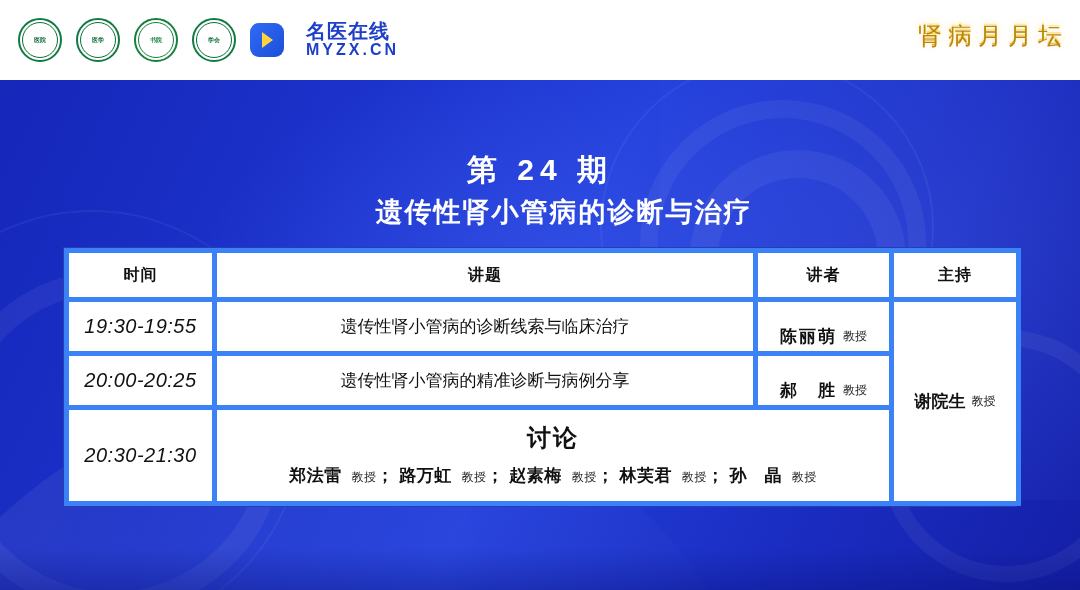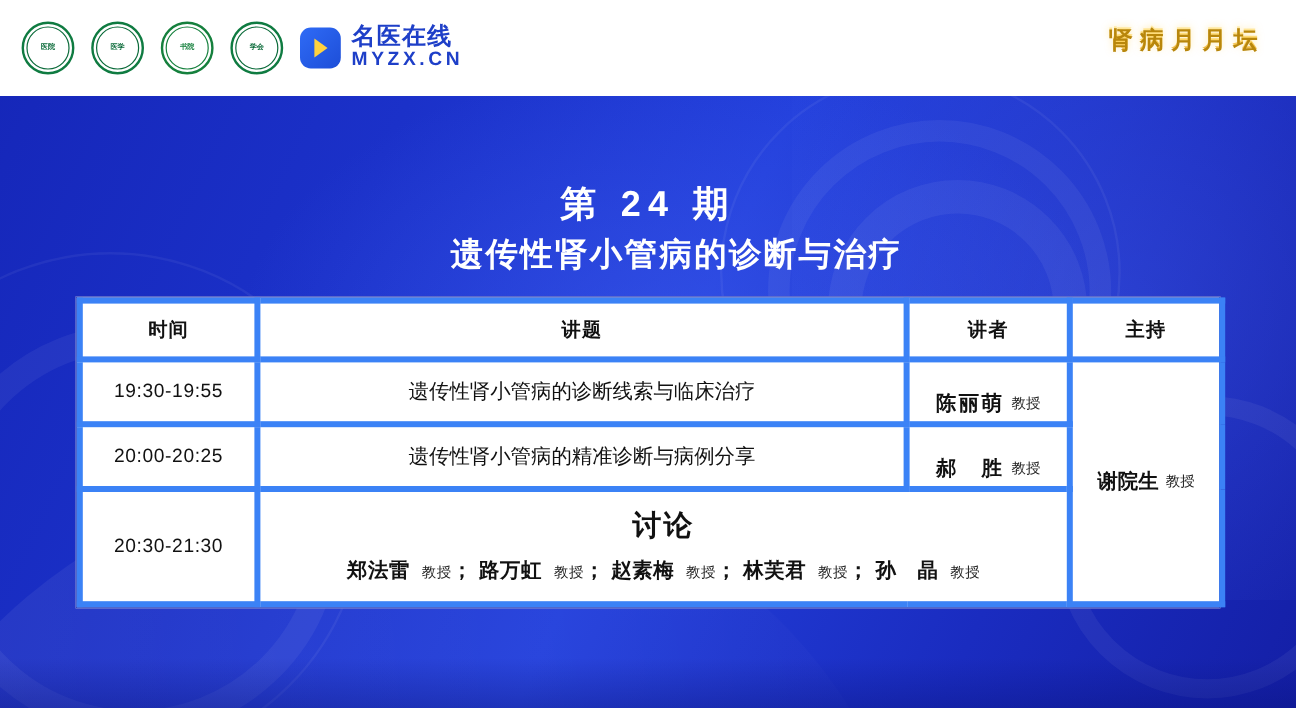--- a/index.html
+++ b/index.html
@@ -98,21 +98,21 @@
     border-radius: 50%;
     border: 1px solid currentColor;
     display:flex; align-items:center; justify-content:center;
     overflow: hidden;
   }
   .logo-badge .ring span { transform: scale(0.85); display:block; }
 
   .brand {
     display: flex;
     align-items: center;
-    gap: 9px;
+    gap: 22px;
     margin-left: 14px;
   }
   .brand-mark {
     width: 34px; height: 34px;
     border-radius: 9px;
     background: linear-gradient(135deg, #2f6bf6, #1d4ed8);
     position: relative;
   }
   .brand-mark::after {
     content: "";
@@ -131,24 +131,24 @@
   }
   .brand-en {
     font-size: 16px;
     color: #1e3fc8;
     letter-spacing: 3px;
     font-weight: bold;
   }
 
   .series-title {
     position: absolute;
-    right: 26px;
+    right: 12px;
     top: 18px;
-    font-size: 20px;
-    font-weight: bold;
+    font-size: 24px;
+    font-weight: normal;
     letter-spacing: 6px;
     color: #fff6c8;
     text-shadow: 0 2px 0 #b8860b, 0 0 6px rgba(255,210,80,0.5);
     background: linear-gradient(180deg, #fff8d2 0%, #ffd86b 55%, #e0a12a 100%);
     -webkit-background-clip: text;
     background-clip: text;
     -webkit-text-fill-color: transparent;
   }
 
   
@@ -210,23 +210,24 @@
     display: flex;
     align-items: center;
     justify-content: center;
     height: 100%;
     box-sizing: border-box;
   }
   tbody tr { height: 54px; }
   tbody tr.row-discuss { height: 96px; }
 
   .time-cell {
-    font-size: 16px;
+    font-size: 20px;
     text-align: left;
     letter-spacing: 0.5px;
+    font-style: italic;
   }
   .topic-cell {
     font-size: 17px;
     text-align: center;
     font-weight: 500;
   }
   .speaker-cell {
     font-size: 17px;
     text-align: right;
     white-space: nowrap;

